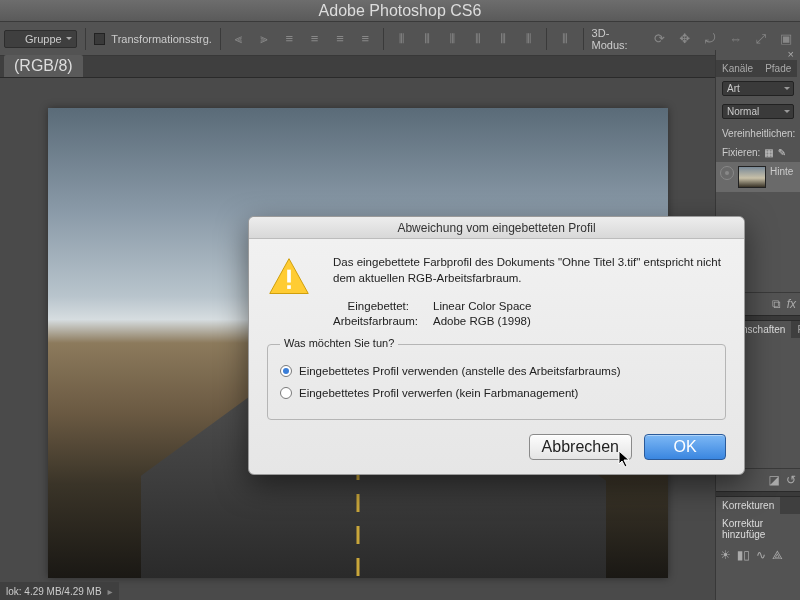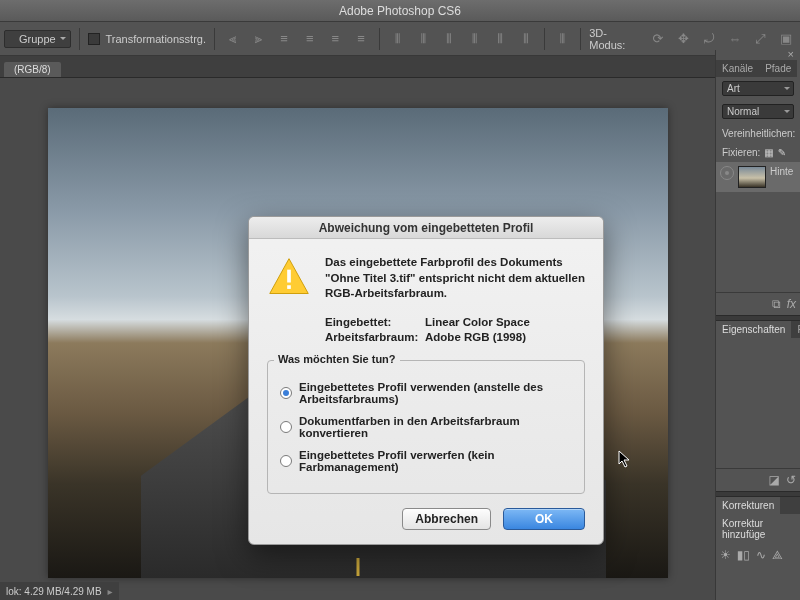--- a/index.html
+++ b/index.html
@@ -1,31 +1,31 @@
 <!DOCTYPE html>
 <html><head>
 <meta charset="utf-8">
 <style>
 * { margin: 0; padding: 0; box-sizing: border-box; font-family: "Lucida Grande", Arial, sans-serif; }
 body { width: 800px; height: 600px; background: #4a4a4a; overflow: hidden; position: relative; }
 
 
-.titlebar { height: 22px; background: linear-gradient(#6d6d6d,#5a5a5a); border-bottom:1px solid #3a3a3a; display:flex; align-items:center; justify-content:center; color:#ddd; font-size:12px; }
+.titlebar { height: 22px; background: linear-gradient(#6d6d6d,#5a5a5a); border-bottom:1px solid #3a3a3a; display:flex; align-items:center; justify-content:center; color:#ddd; font-size:16px; }
 
 
 .optionsbar { height: 34px; background:#535353; border-bottom:1px solid #383838; display:flex; align-items:center; padding:0 4px; gap:6px; color:#ccc; font-size:11px; }
-.optionsbar .dd { background:#3f3f3f; border:1px solid #2d2d2d; padding:2px 14px 2px 14px; border-radius:2px; position:relative; }
+.optionsbar .dd { background:#3f3f3f; border:1px solid #2d2d2d; padding:2px 14px 2px 20px; border-radius:2px; position:relative; }
 .optionsbar .dd::after { content:""; position:absolute; right:4px; top:6px; border:3px solid transparent; border-top-color:#aaa; }
 .optionsbar .chk { width:12px; height:12px; background:#3a3a3a; border:1px solid #222; }
 .optionsbar .iconbtn { width:20px; height:20px; display:flex; align-items:center; justify-content:center; color:#888; font-size:13px; }
 .optionsbar .sep { width:1px; height:22px; background:#3a3a3a; margin:0 2px; }
 
 
 .doctabbar { height:22px; background:#3f3f3f; border-bottom:1px solid #2a2a2a; display:flex; align-items:flex-end; padding-left:4px; }
-.doctab { background:#5a5a5a; color:#ddd; padding:2px 10px; font-size:10px; border-radius:2px 2px 0 0; }
+.doctab { background:#5a5a5a; color:#ddd; padding:2px 10px; font-size:16px; border-radius:2px 2px 0 0; }
 
 
 .canvas-area { position:absolute; top:78px; left:0; right:85px; bottom:0; background:#4a4a4a; display:flex; align-items:flex-start; justify-content:center; padding-top:30px; }
 .canvas { width:620px; height:470px; background:linear-gradient(180deg,#5a6b78 0%,#8a9aa8 22%,#b8c4cc 40%,#d6dde0 45%,#8c7a5c 50%,#6a5942 65%,#3a3428 80%,#1a1814 100%); position:relative; overflow:hidden; box-shadow:0 0 8px rgba(0,0,0,.4); }
 
 .canvas::before { content:""; position:absolute; left:15%; right:10%; top:48%; bottom:0; background:linear-gradient(180deg,#5a5a5a,#2a2a2a); clip-path:polygon(42% 0,55% 0,130% 100%,-30% 100%); }
 
 .canvas::after { content:""; position:absolute; left:50%; top:48%; width:3px; bottom:0; background:repeating-linear-gradient(180deg,#c9a63a 0 18px,transparent 18px 32px); transform:translateX(-50%); }
 
 
@@ -42,37 +42,37 @@
 .layer-row { display:flex; align-items:flex-start; gap:4px; padding:4px; background:#6a6a6a; }
 .layer-thumb { width:28px; height:22px; background:linear-gradient(180deg,#7a8a98 0%,#c8c0a8 55%,#3a3428 100%); border:1px solid #222; }
 .eye { width:14px; height:14px; border-radius:50%; border:1px solid #888; position:relative; }
 .eye::after { content:""; position:absolute; left:4px; top:4px; width:4px; height:4px; background:#888; border-radius:50%; }
 .icon-row { display:flex; gap:6px; padding:4px; justify-content:flex-start; color:#aaa; font-size:12px; }
 
 
 .statusbar { position:absolute; left:0; bottom:0; height:18px; background:#3f3f3f; color:#ccc; font-size:10px; padding:2px 6px; display:flex; align-items:center; }
 
 
-.dialog { position:absolute; left:248px; top:216px; width:356px; background:linear-gradient(#f2f2f2,#e6e6e6); border:1px solid #9a9a9a; border-radius:6px; box-shadow:0 10px 30px rgba(0,0,0,.5); font-size:11.5px; color:#222;font-weight:bold; }
+.dialog { position:absolute; left:248px; top:216px; width:497px; background:linear-gradient(#f2f2f2,#e6e6e6); border:1px solid #9a9a9a; border-radius:6px; box-shadow:0 10px 30px rgba(0,0,0,.5); font-size:11.5px; color:#222; }
 .dialog-title { height:22px; background:linear-gradient(#ededed,#d8d8d8); border-bottom:1px solid #bcbcbc; border-radius:6px 6px 0 0; display:flex; align-items:center; justify-content:center; font-size:12px; color:#333; }
 .dialog-body { padding:16px 18px 14px 18px; }
-.dialog-flex { display:flex; gap:14px; }
+.dialog-flex { display:flex; gap:22px; }
 .warn-icon { width:44px; height:44px; flex-shrink:0; }
 .warn-icon svg { width:44px; height:44px; }
 .dialog-text { flex:1; }
 .dialog-text p { line-height:1.35; margin-bottom:14px; }
 .kv { display:flex; margin:3px 0; }
-.kv .k { width:100px; text-align:left; padding-right:24px; }
+.kv .k { width:100px; text-align:right; padding-right:24px; }
 .fieldset { border:1px solid #b5b5b5; border-radius:4px; margin-top:14px; padding:10px 12px 10px 12px; position:relative; }
-.fieldset .legend { position:absolute; top:-8px; left:6px; background:#ececec; padding:0 4px; font-size:11px; }
+.fieldset .legend { position:absolute; top:-8px; left:12px; background:#ececec; padding:0 4px; font-size:11px; }
 .radio-row { display:flex; align-items:center; gap:7px; margin:10px 0; }
 .radio { width:12px; height:12px; border-radius:50%; border:1px solid #7a7a7a; background:#fff; position:relative; flex-shrink:0; }
 .radio.checked::after { content:""; position:absolute; left:2px; top:2px; width:6px; height:6px; border-radius:50%; background:#3a7ed8; }
 .dialog-buttons { display:flex; justify-content:flex-end; gap:12px; margin-top:14px; }
-.btn { min-width:82px; padding:3px 12px; border:1px solid #8a8a8a; border-radius:4px; background:linear-gradient(#fdfdfd,#e4e4e4); font-size:12px; text-align:center; box-shadow:0 1px 0 #fff inset; }
+.btn { min-width:82px; padding:3px 12px; border:1px solid #8a8a8a; border-radius:4px; background:linear-gradient(#fdfdfd,#e4e4e4); font-size:16px; text-align:center; box-shadow:0 1px 0 #fff inset; }
 .btn.primary { background:linear-gradient(#7db8f5,#3a86e0); border-color:#2a5a9a; color:#fff; box-shadow:0 1px 0 rgba(255,255,255,.4) inset; }
 
 
 .cursor { position:absolute; left:618px; top:450px; pointer-events:none; }
 .cursor svg { width:14px; height:18px; }
 </style>
 </head>
 <body>
 
 <div class="titlebar">
@@ -217,24 +217,20 @@
       </div>
     </div>
     <div class="fieldset">
       <div class="legend">Was möchten Sie tun?</div>
       <div class="radio-row">
         <div class="radio checked"></div>
         <span>Eingebettetes Profil verwenden (anstelle des Arbeitsfarbraums)</span>
       </div>
       <div class="radio-row">
         <div class="radio"></div>
-        <span>Dokumentfarben in den Arbeitsfarbraum konvertieren</span>
-      </div>
-      <div class="radio-row">
-        <div class="radio"></div>
         <span>Eingebettetes Profil verwerfen (kein Farbmanagement)</span>
       </div>
     </div>
     <div class="dialog-buttons">
       <div class="btn">Abbrechen</div>
       <div class="btn primary">OK</div>
     </div>
   </div>
 </div>
 

